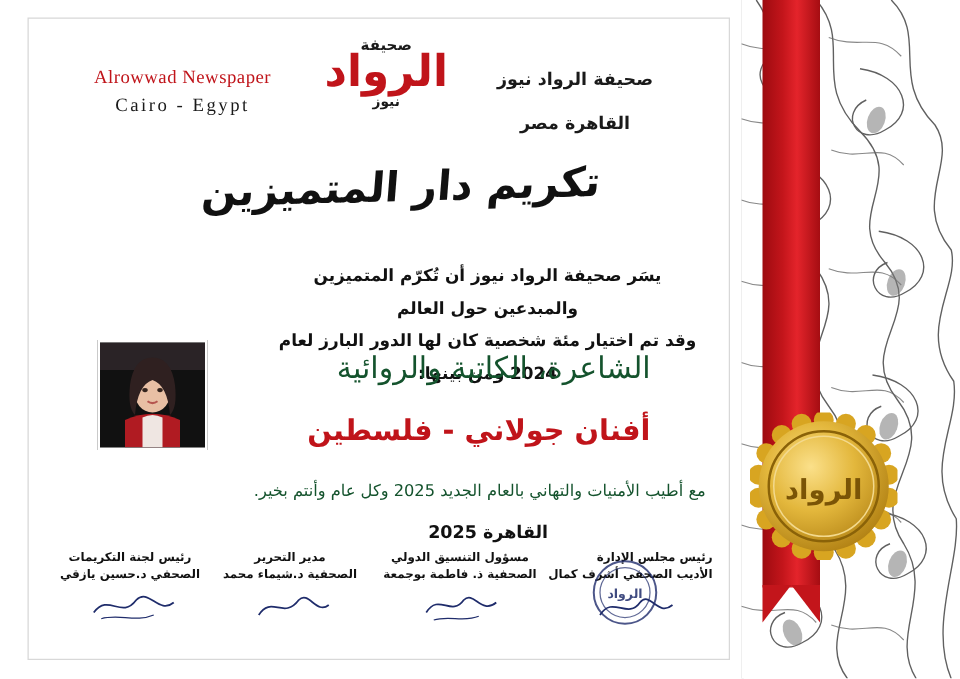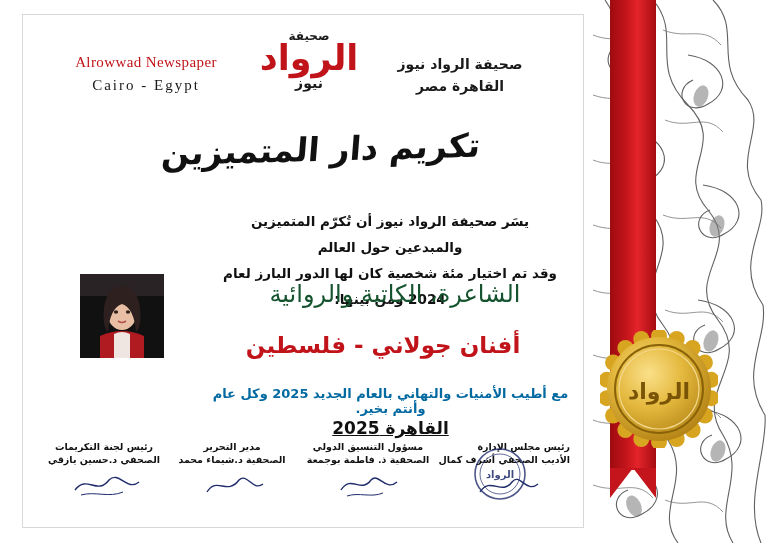--- a/index.html
+++ b/index.html
@@ -107,21 +107,21 @@
   .header-right {
     position: absolute;
     right: 208px;
     top: 56px;
     width: 200px;
     text-align: center;
     direction: rtl;
     color: #1a1a1a;
     font-weight: bold;
   }
-  .header-right .line1 { font-size: 14px; margin-bottom: 6px; }
+  .header-right .line1 { font-size: 14px; margin-bottom: 19px; }
   .header-right .line2 { font-size: 14px; }
 
   
   .logo {
     position: absolute;
     left: 245px;
     top: 30px;
     width: 128px;
     height: 76px;
     text-align: center;
@@ -136,21 +136,21 @@
     margin-bottom: -2px;
   }
   .logo .alrowwad {
     font-size: 35px;
     font-weight: bold;
     color: #c0141a;
     line-height: 1.05;
     letter-spacing: -1px;
   }
   .logo .news {
-    font-size: 14px;
+    font-size: 11px;
     color: #1a1a1a;
     font-weight: bold;
     letter-spacing: 3px;
     margin-top: -2px;
   }
 
   
   .calligraphy {
     position: absolute;
     left: 150px;
@@ -220,36 +220,35 @@
     color: #c0141a;
   }
 
   
   .wishes {
     position: absolute;
     right: 190px;
     top: 386px;
     width: 375px;
     direction: rtl;
-    text-align: center;
+    text-align: left;
     font-size: 13px;
-    font-weight: bold;
-    color: #0369a1;
+    font-weight: normal;
+    color: #14532d;
   }
   .place-date {
     position: absolute;
     right: 190px;
     top: 418px;
     width: 375px;
     direction: rtl;
     text-align: center;
-    font-size: 17px;
+    font-size: 14px;
     font-weight: bold;
     color: #111111;
-    text-decoration: underline;
   }
 
   
   .seal {
     position: absolute;
     left: 600px;
     top: 330px;
     width: 118px;
     height: 118px;
   }

